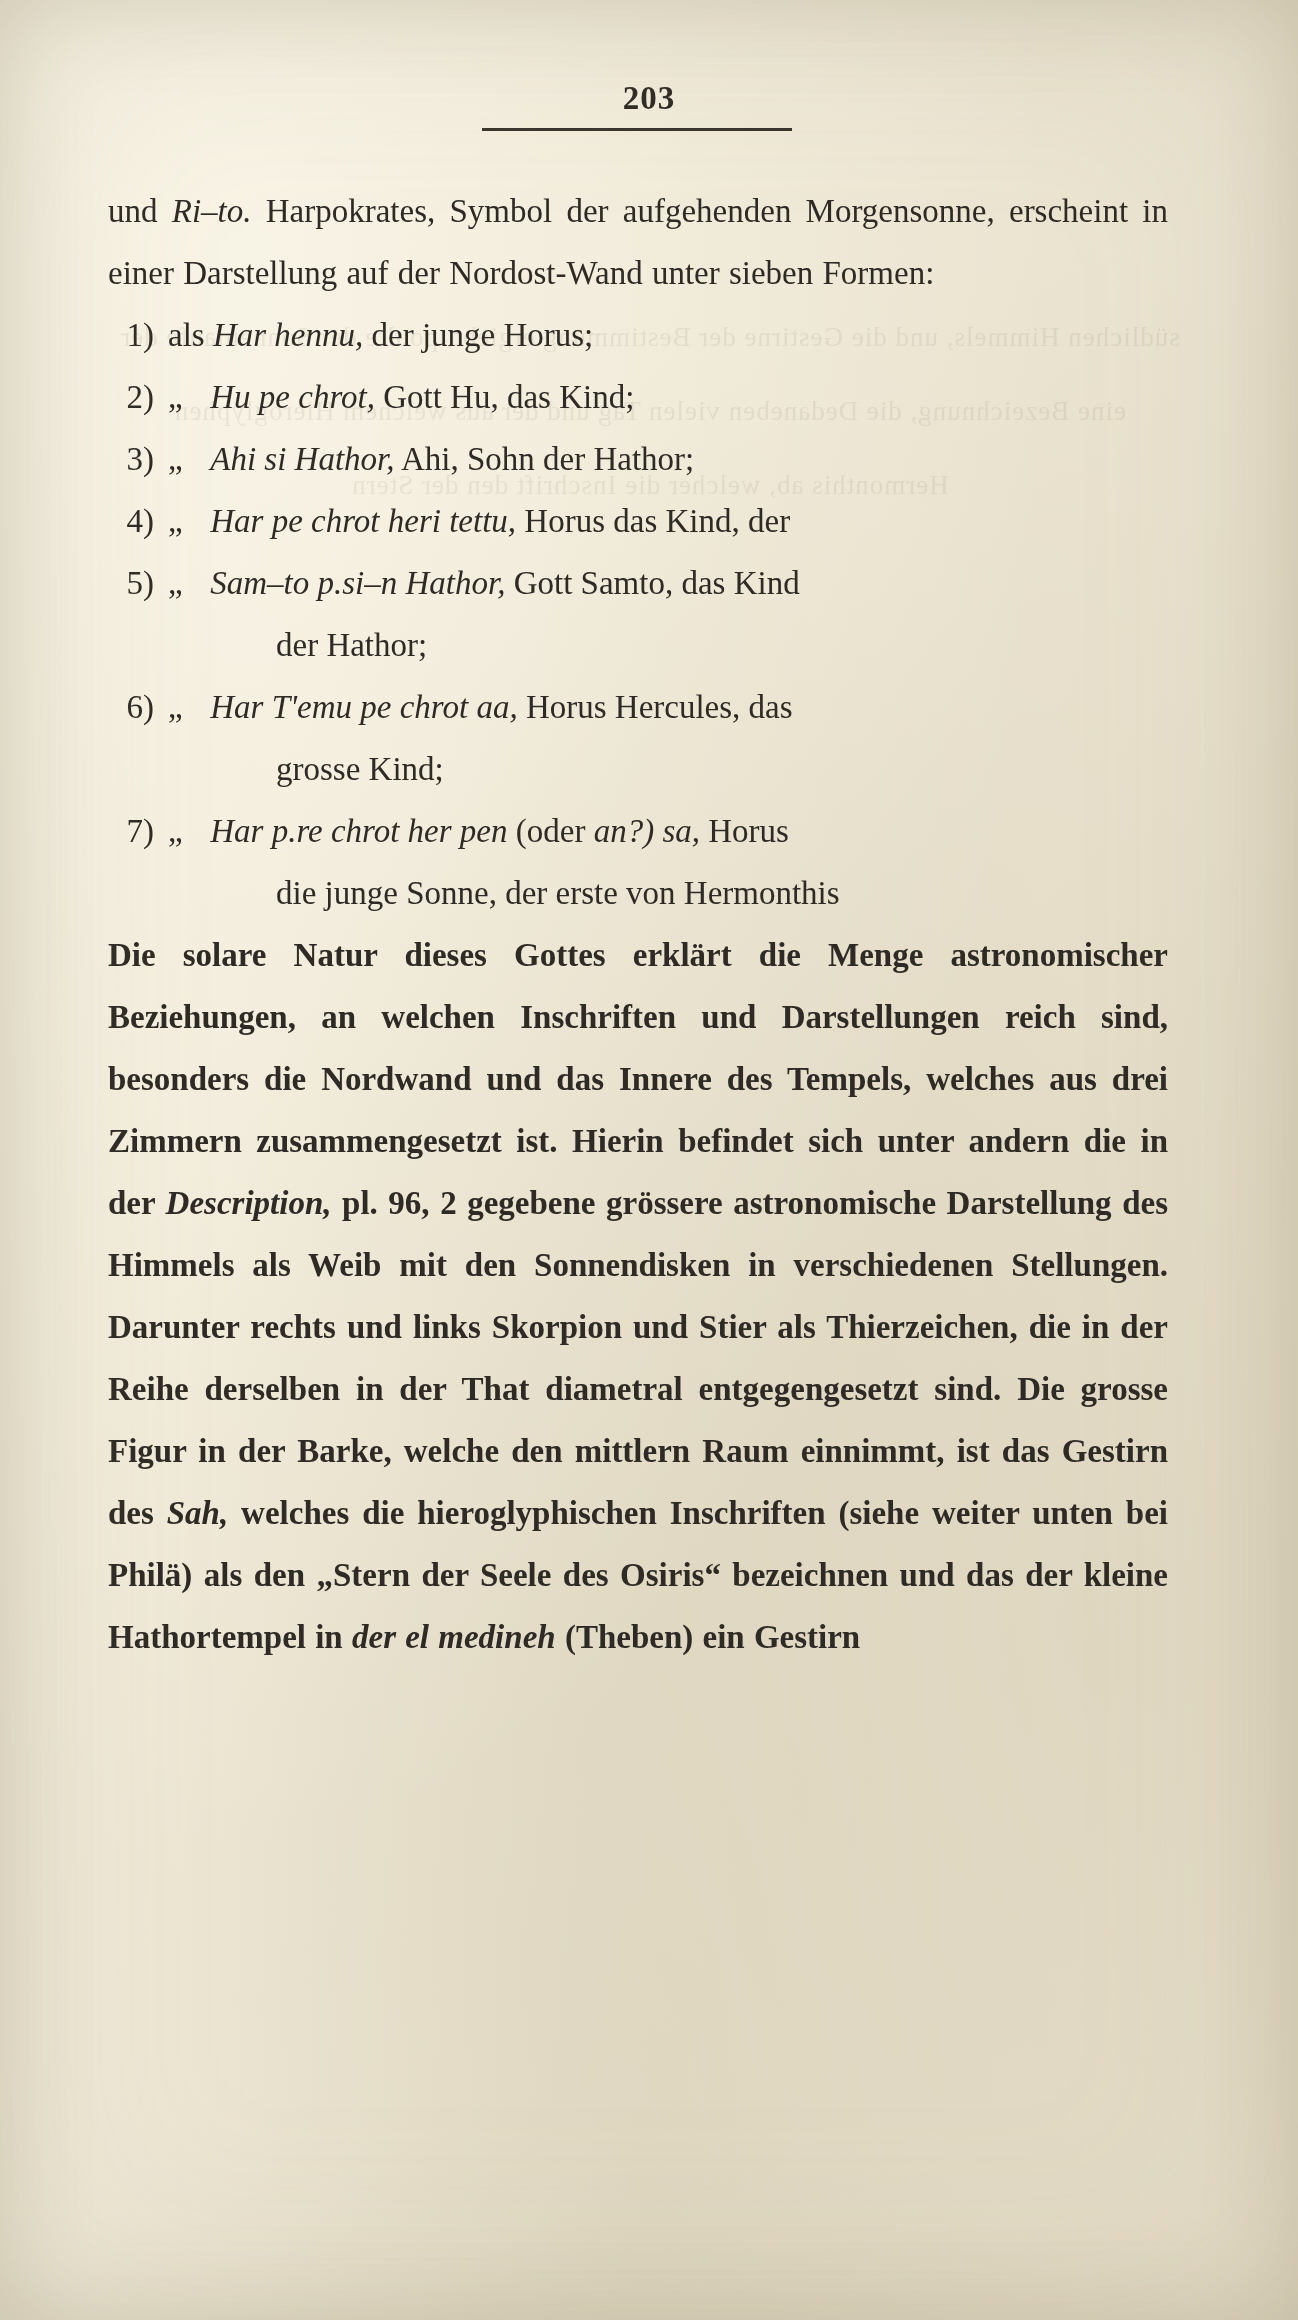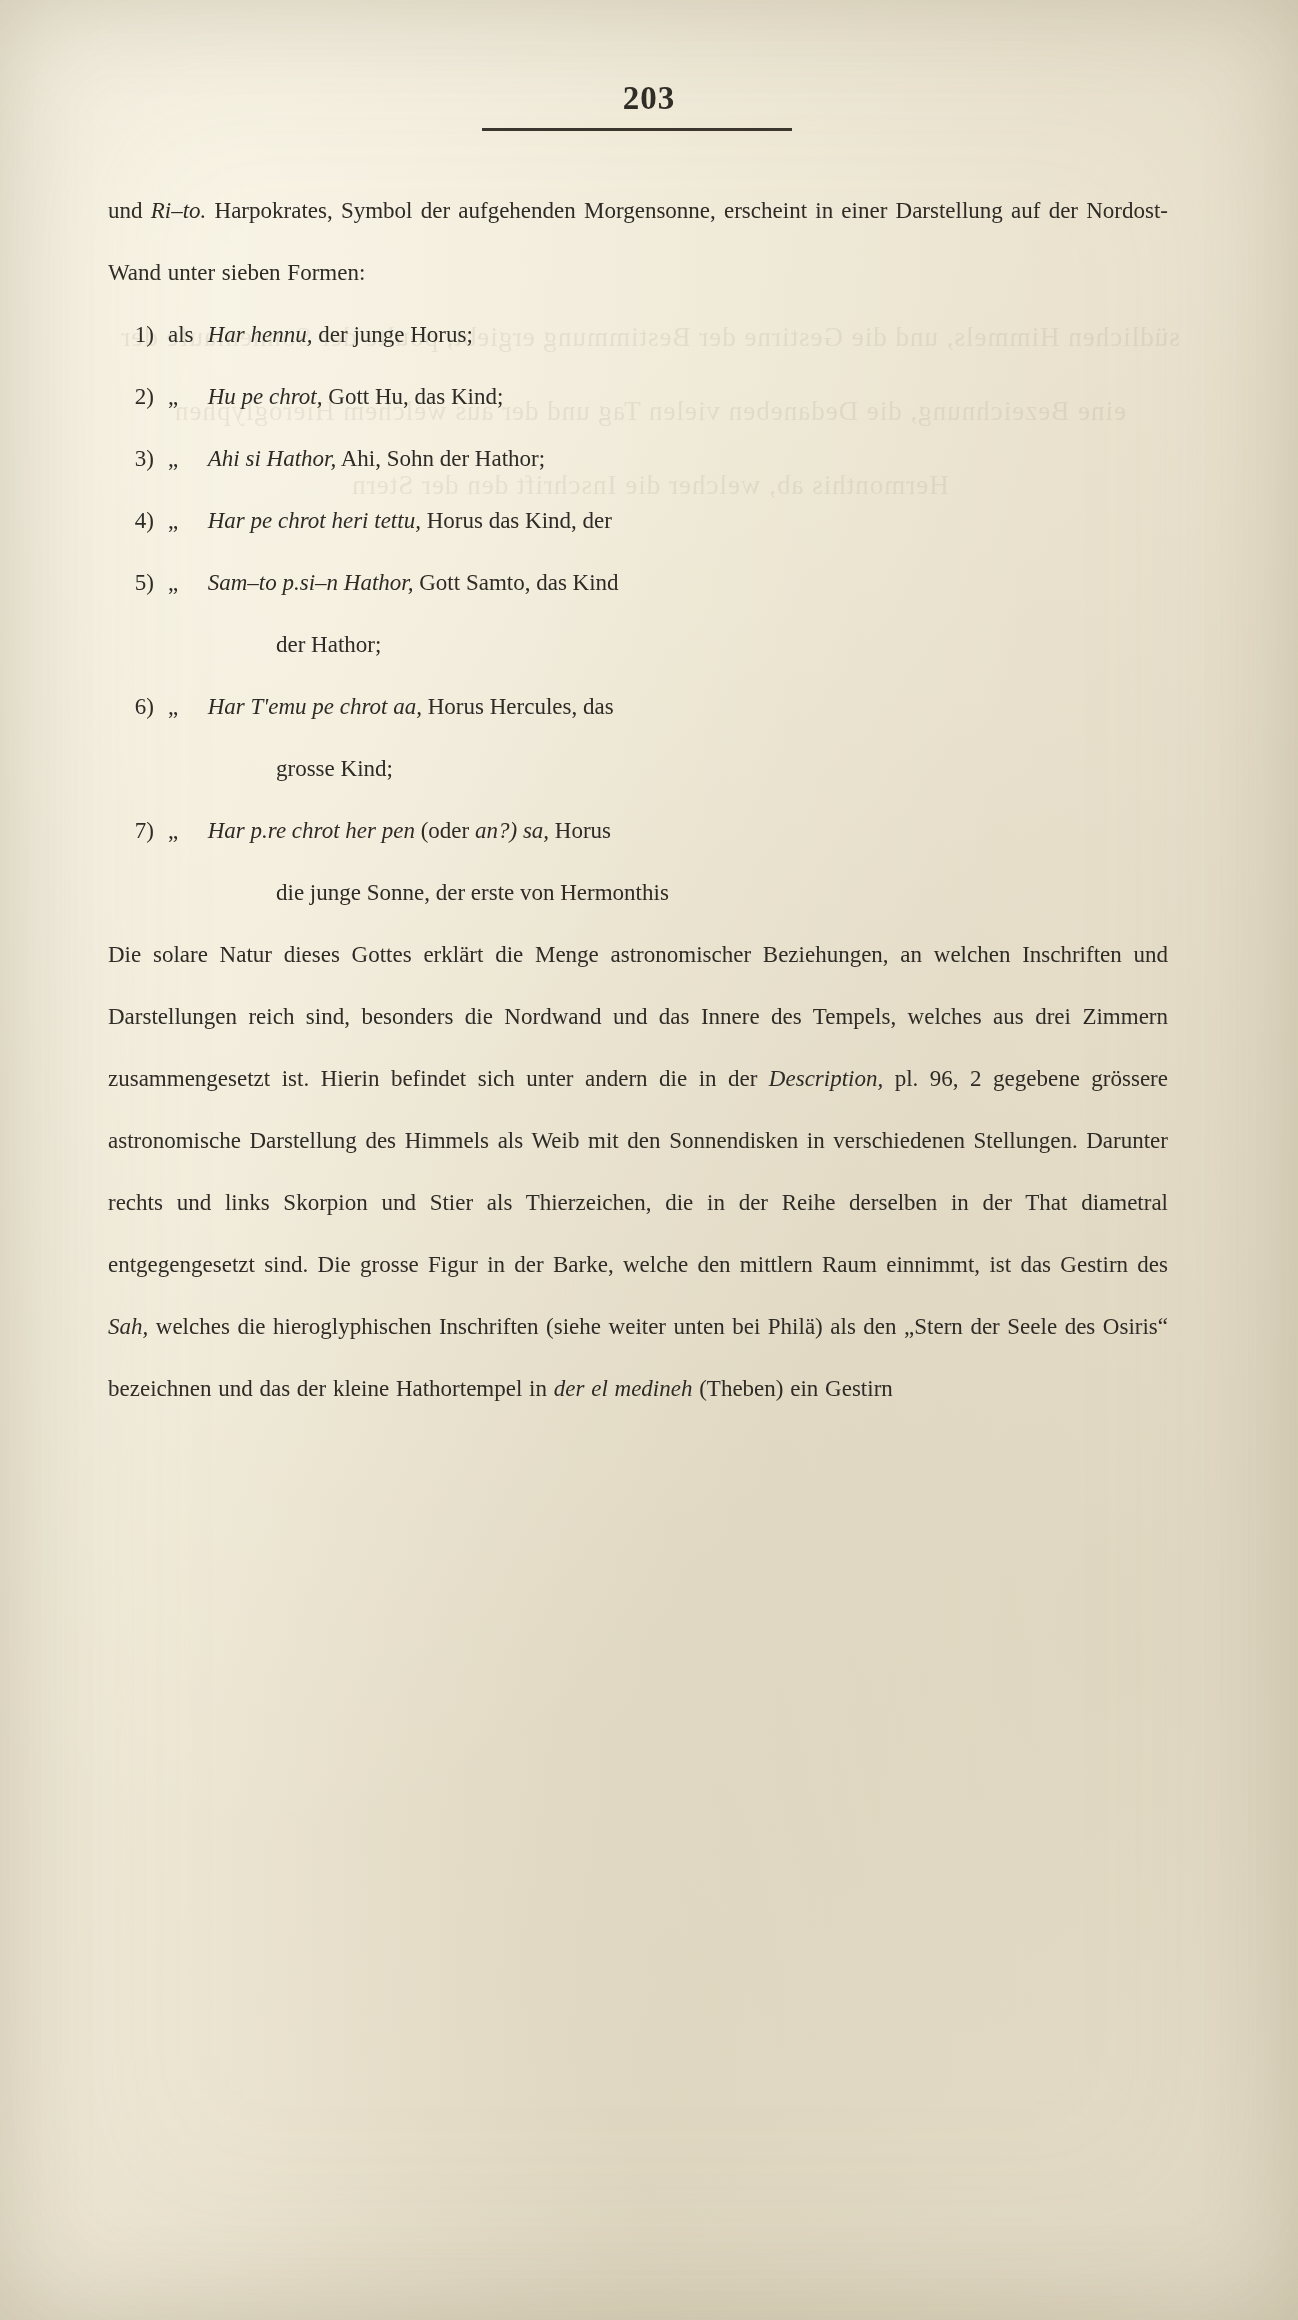--- a/index.html
+++ b/index.html
@@ -71,21 +71,21 @@
     left: 482px;
     width: 310px;
     height: 3px;
     background: #3a362e;
   }
   .body-text {
     position: absolute;
     top: 180px;
     left: 108px;
     width: 1060px;
-    font-size: 23px;
+    font-size: 33px;
     line-height: 62px;
   }
   .para {
     margin: 0;
     text-align: justify;
     text-justify: inter-word;
     word-spacing: 1px;
   }
   .it {
     font-style: italic;
@@ -114,20 +114,21 @@
   .enum-body .cont {
     display: block;
     padding-left: 108px;
   }
   .q {
     display: inline-block;
     min-width: 34px;
   }
   .tail {
     margin-top: 0;
+    font-weight: bold;
   }
 </style>
 </head>
 <body>
 
 <div class="page-bg"></div>
 
 <div class="bleed">südlichen Himmels, und die Gestirne der Bestimmung ergiebt, poulte der Sonnenlaufe der eine Bezeichnung, die Dedaneben vielen Tag und der aus welchem Hieroglyphen Hermonthis ab, welcher die Inschrift den der Stern</div>
 
 <div class="content">

